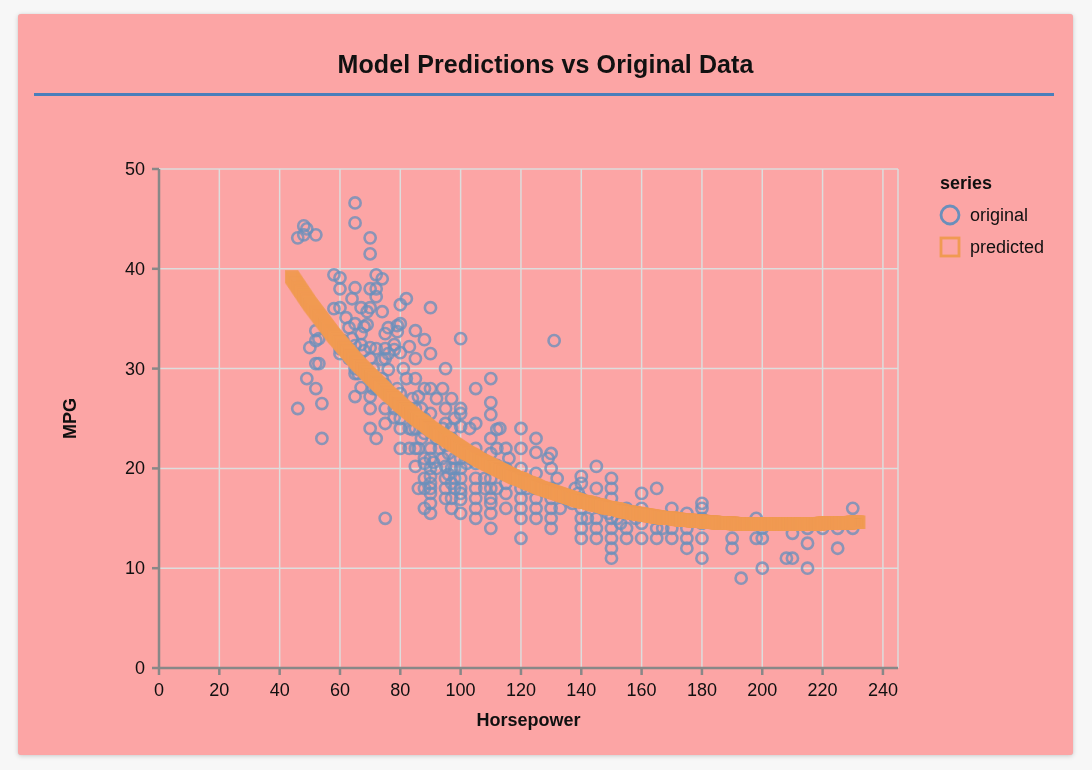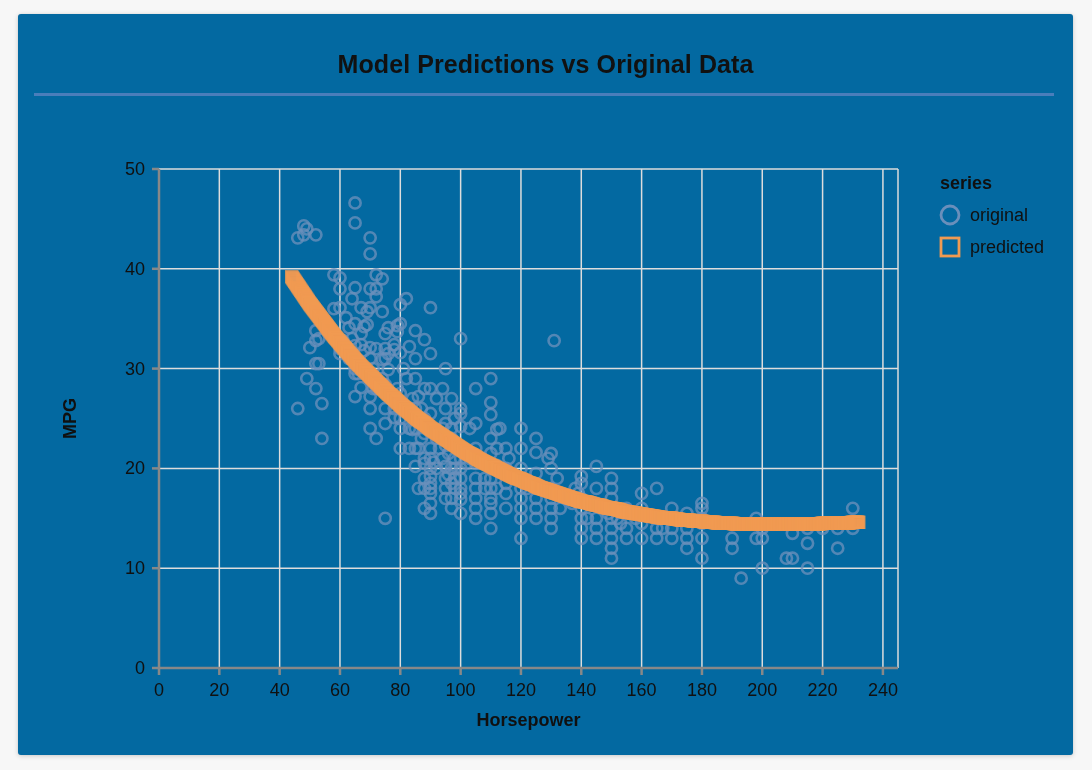--- a/index.html
+++ b/index.html
@@ -14,21 +14,21 @@
     height: 770px;
     background: #f7f7f7;
     overflow: hidden;
   }
   #card {
     position: absolute;
     left: 18px;
     top: 14px;
     width: 1055px;
     height: 741px;
-    background: #0369a1;
+    background: #fca5a5;
     border-radius: 3px;
     box-shadow: 0 1px 5px rgba(0,0,0,0.18), 0 0 1px rgba(0,0,0,0.12);
   }
   #chart-title {
     position: absolute;
     left: 0;
     top: 36px;
     width: 1055px;
     text-align: center;
     font-size: 25px;

